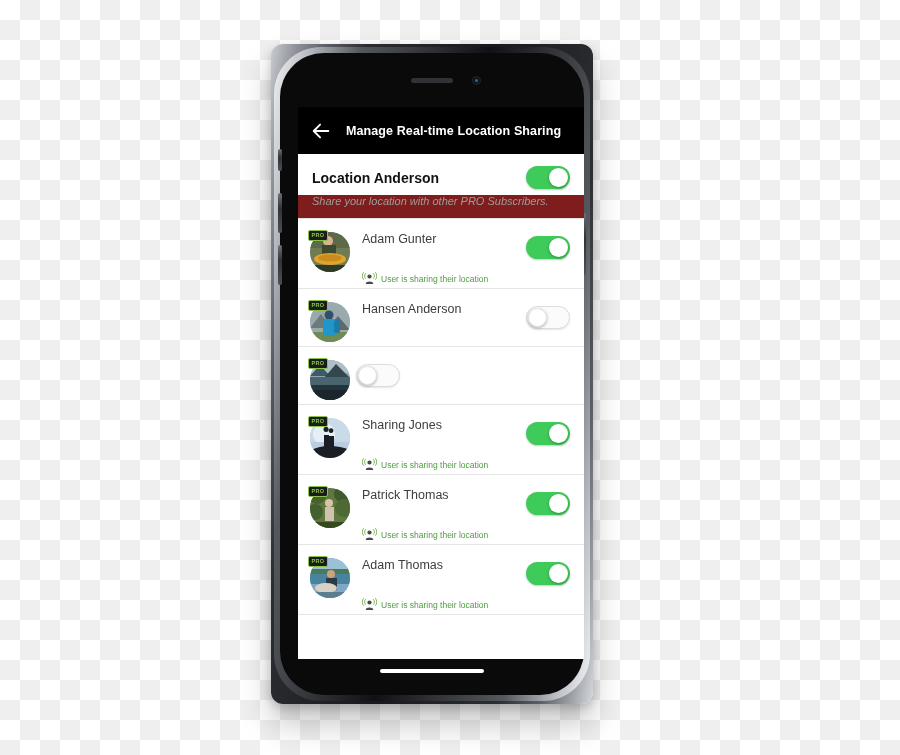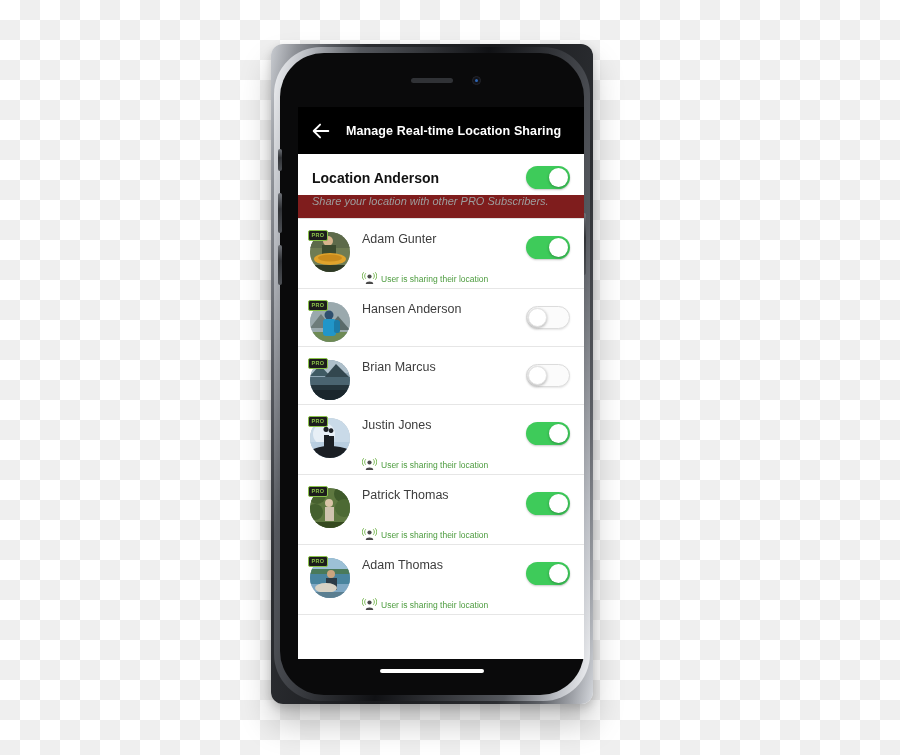--- a/index.html
+++ b/index.html
@@ -392,23 +392,20 @@
                     <rect y="0" width="40" height="13" fill="#aebfca"></rect>
                     <path d="M0 16 L10 5 L20 16 Z" fill="#3f5a63"></path>
                     <path d="M14 18 L26 4 L40 18 Z" fill="#33474f"></path>
                     <rect y="17" width="40" height="9" fill="#4a6470"></rect>
                     <rect y="25" width="40" height="15" fill="#24343b"></rect>
                     <rect y="30" width="40" height="10" fill="#1a262c"></rect>
                   </svg>
                 </div>
                 <div class="pro-badge">PRO</div>
               </div>
-              <div class="user-main">
-                <div class="user-name">Brian Marcus</div>
-              </div>
               <div class="toggle-cell">
                 <div class="switch off">
                   <div class="knob"></div>
                 </div>
               </div>
             </div>
             <div class="row-divider"></div>
 
             <div class="user-row with-status">
               <div class="avatar-wrap">
@@ -420,21 +417,21 @@
                     <path d="M0 33 C10 26 28 27 40 32 L40 40 L0 40 Z" fill="#1b1f24"></path>
                     <path d="M16 14 a2.6 2.6 0 1 1 0.1 0 Z" fill="#1b1f24"></path>
                     <path d="M21 15 a2.4 2.4 0 1 1 0.1 0 Z" fill="#1b1f24"></path>
                     <rect x="14" y="17" width="5" height="15" fill="#1b1f24"></rect>
                     <rect x="19" y="18" width="5" height="14" fill="#1b1f24"></rect>
                   </svg>
                 </div>
                 <div class="pro-badge">PRO</div>
               </div>
               <div class="user-main">
-                <div class="user-name">Justin Jones</div>
+                <div class="user-name">Sharing Jones</div>
                 <div class="status-line">
                   <svg class="status-icon" viewBox="0 0 30 26">
                     <circle cx="15" cy="9" r="4.2" fill="#4a4a4a"></circle>
                     <path d="M7.5 24 C7.5 17.5 22.5 17.5 22.5 24 Z" fill="#4a4a4a"></path>
                     <path d="M7 3 C4.5 5.5 4.5 10.5 7 13" fill="none" stroke="#6fb24a" stroke-width="1.8" stroke-linecap="round"></path>
                     <path d="M3 1 C-0.5 5 -0.5 11 3 15" fill="none" stroke="#6fb24a" stroke-width="1.8" stroke-linecap="round"></path>
                     <path d="M23 3 C25.5 5.5 25.5 10.5 23 13" fill="none" stroke="#6fb24a" stroke-width="1.8" stroke-linecap="round"></path>
                     <path d="M27 1 C30.5 5 30.5 11 27 15" fill="none" stroke="#6fb24a" stroke-width="1.8" stroke-linecap="round"></path>
                   </svg>
                   <div class="status-text">User is sharing their location</div>

